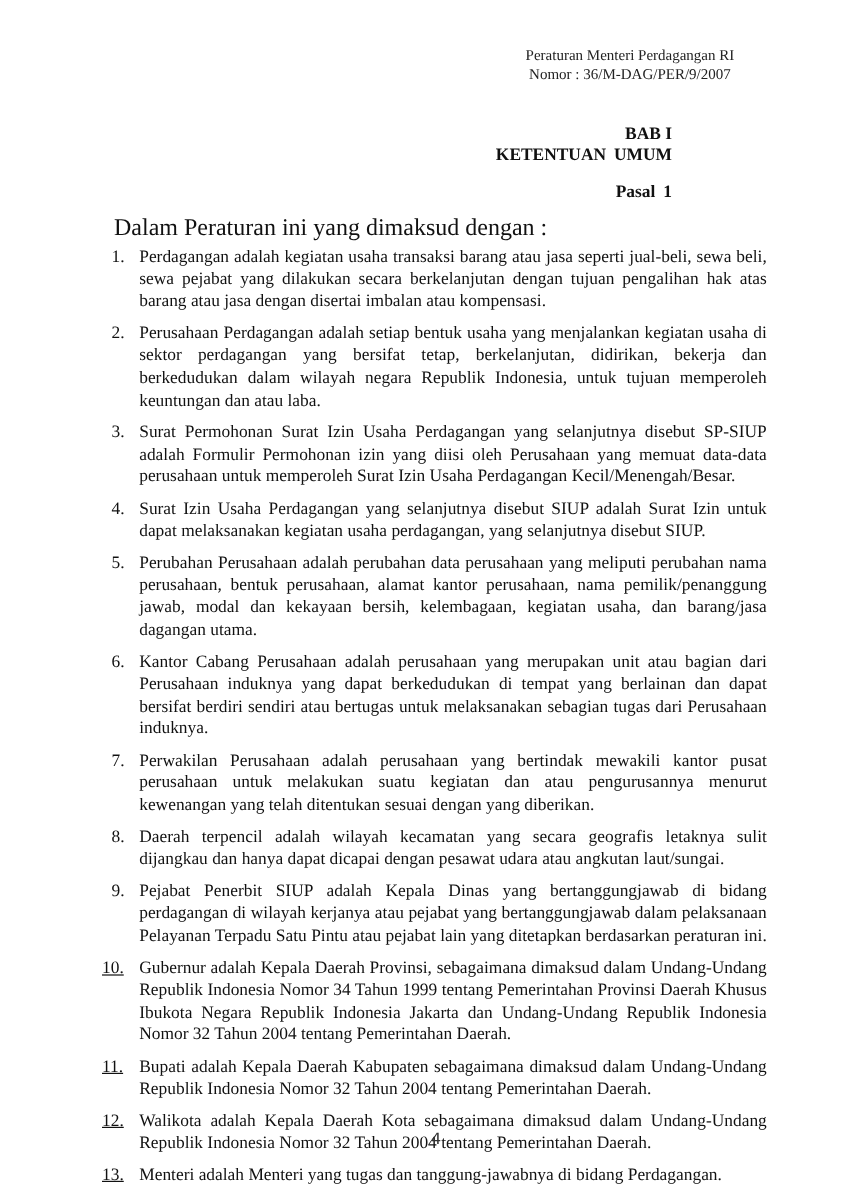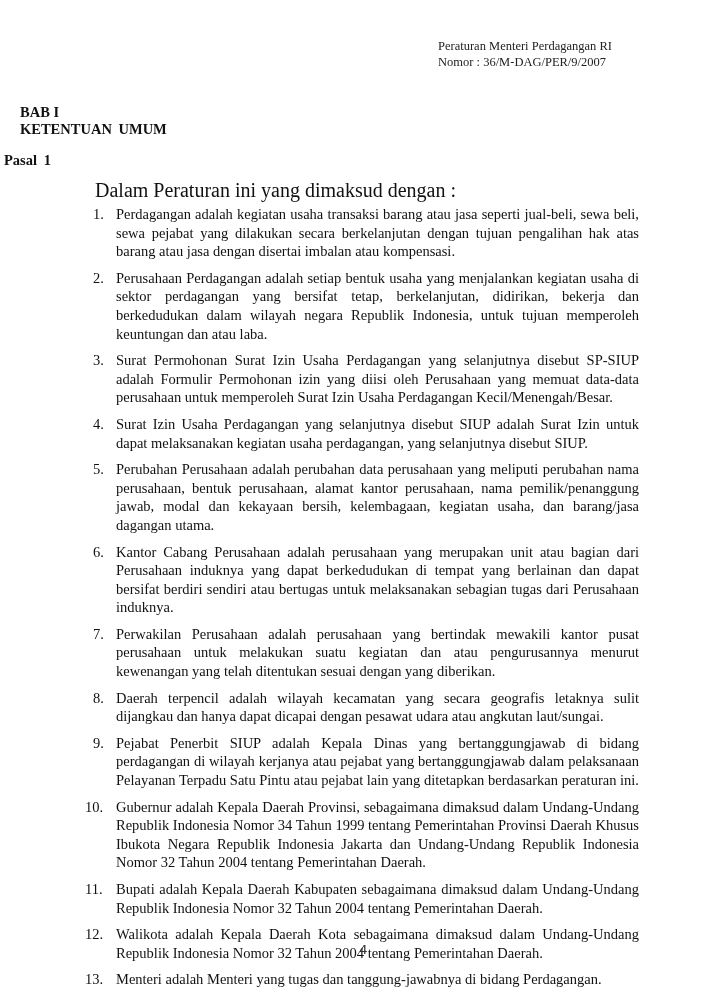--- a/index.html
+++ b/index.html
@@ -1,27 +1,27 @@
 <!DOCTYPE html>
 <html><head>
 <meta charset="utf-8">
 <style>
   html, body { margin: 0; padding: 0; background: #ffffff; }
   body { width: 707px; height: 1000px; position: relative; overflow: hidden;
          font-family: "Liberation Serif", "DejaVu Serif", serif; color: #111111; }
-  .header { position: absolute; left: 438px; top: 39px; font-size: 12.5px; line-height: 15.5px; color: #222; }
-  .title { position: absolute; left: 0; width: 560px; text-align: left; font-weight: bold; font-size: 14.5px; line-height: 18px; }
+  .header { position: absolute; left: 438px; top: 39px; font-size: 12.5px; line-height: 15.5px; color: #222; text-align: center; }
+  .title { position: absolute; left: 0; width: 560px; text-align: right; font-weight: bold; font-size: 14.5px; line-height: 18px; }
   .bab { top: 103px; padding-left: 20px; box-sizing: border-box; }
   .ketentuan { top: 120px; padding-left: 20px; box-sizing: border-box; word-spacing: 3px; }
   .pasal { top: 151px; padding-left: 4px; box-sizing: border-box; word-spacing: 3px; }
   .intro { position: absolute; left: 95px; top: 181px; font-size: 20px; line-height: 18px; }
   .list { position: absolute; left: 93px; top: 205px; width: 546px; margin: 0; padding: 0; list-style: none; }
   .item { position: relative; padding-left: 23px; font-size: 14.5px; line-height: 18.6px; text-align: justify; margin-bottom: 8px; }
   .item .num { position: absolute; left: 0; top: 0; }
-  .item.wide .num { left: -8px; }
+  .item.wide .num { left: -8px; text-decoration: underline; }
   .pageno { position: absolute; left: 0; width: 707px; top: 942px; text-align: center;
             font-family: "DejaVu Sans", sans-serif; font-size: 13px; color: #333; padding-left: 20px; box-sizing: border-box; }
 </style>
 </head>
 <body>
 
 <div class="header">
   <div>Peraturan Menteri Perdagangan RI</div>
   <div>Nomor : 36/M-DAG/PER/9/2007</div>
 </div>

